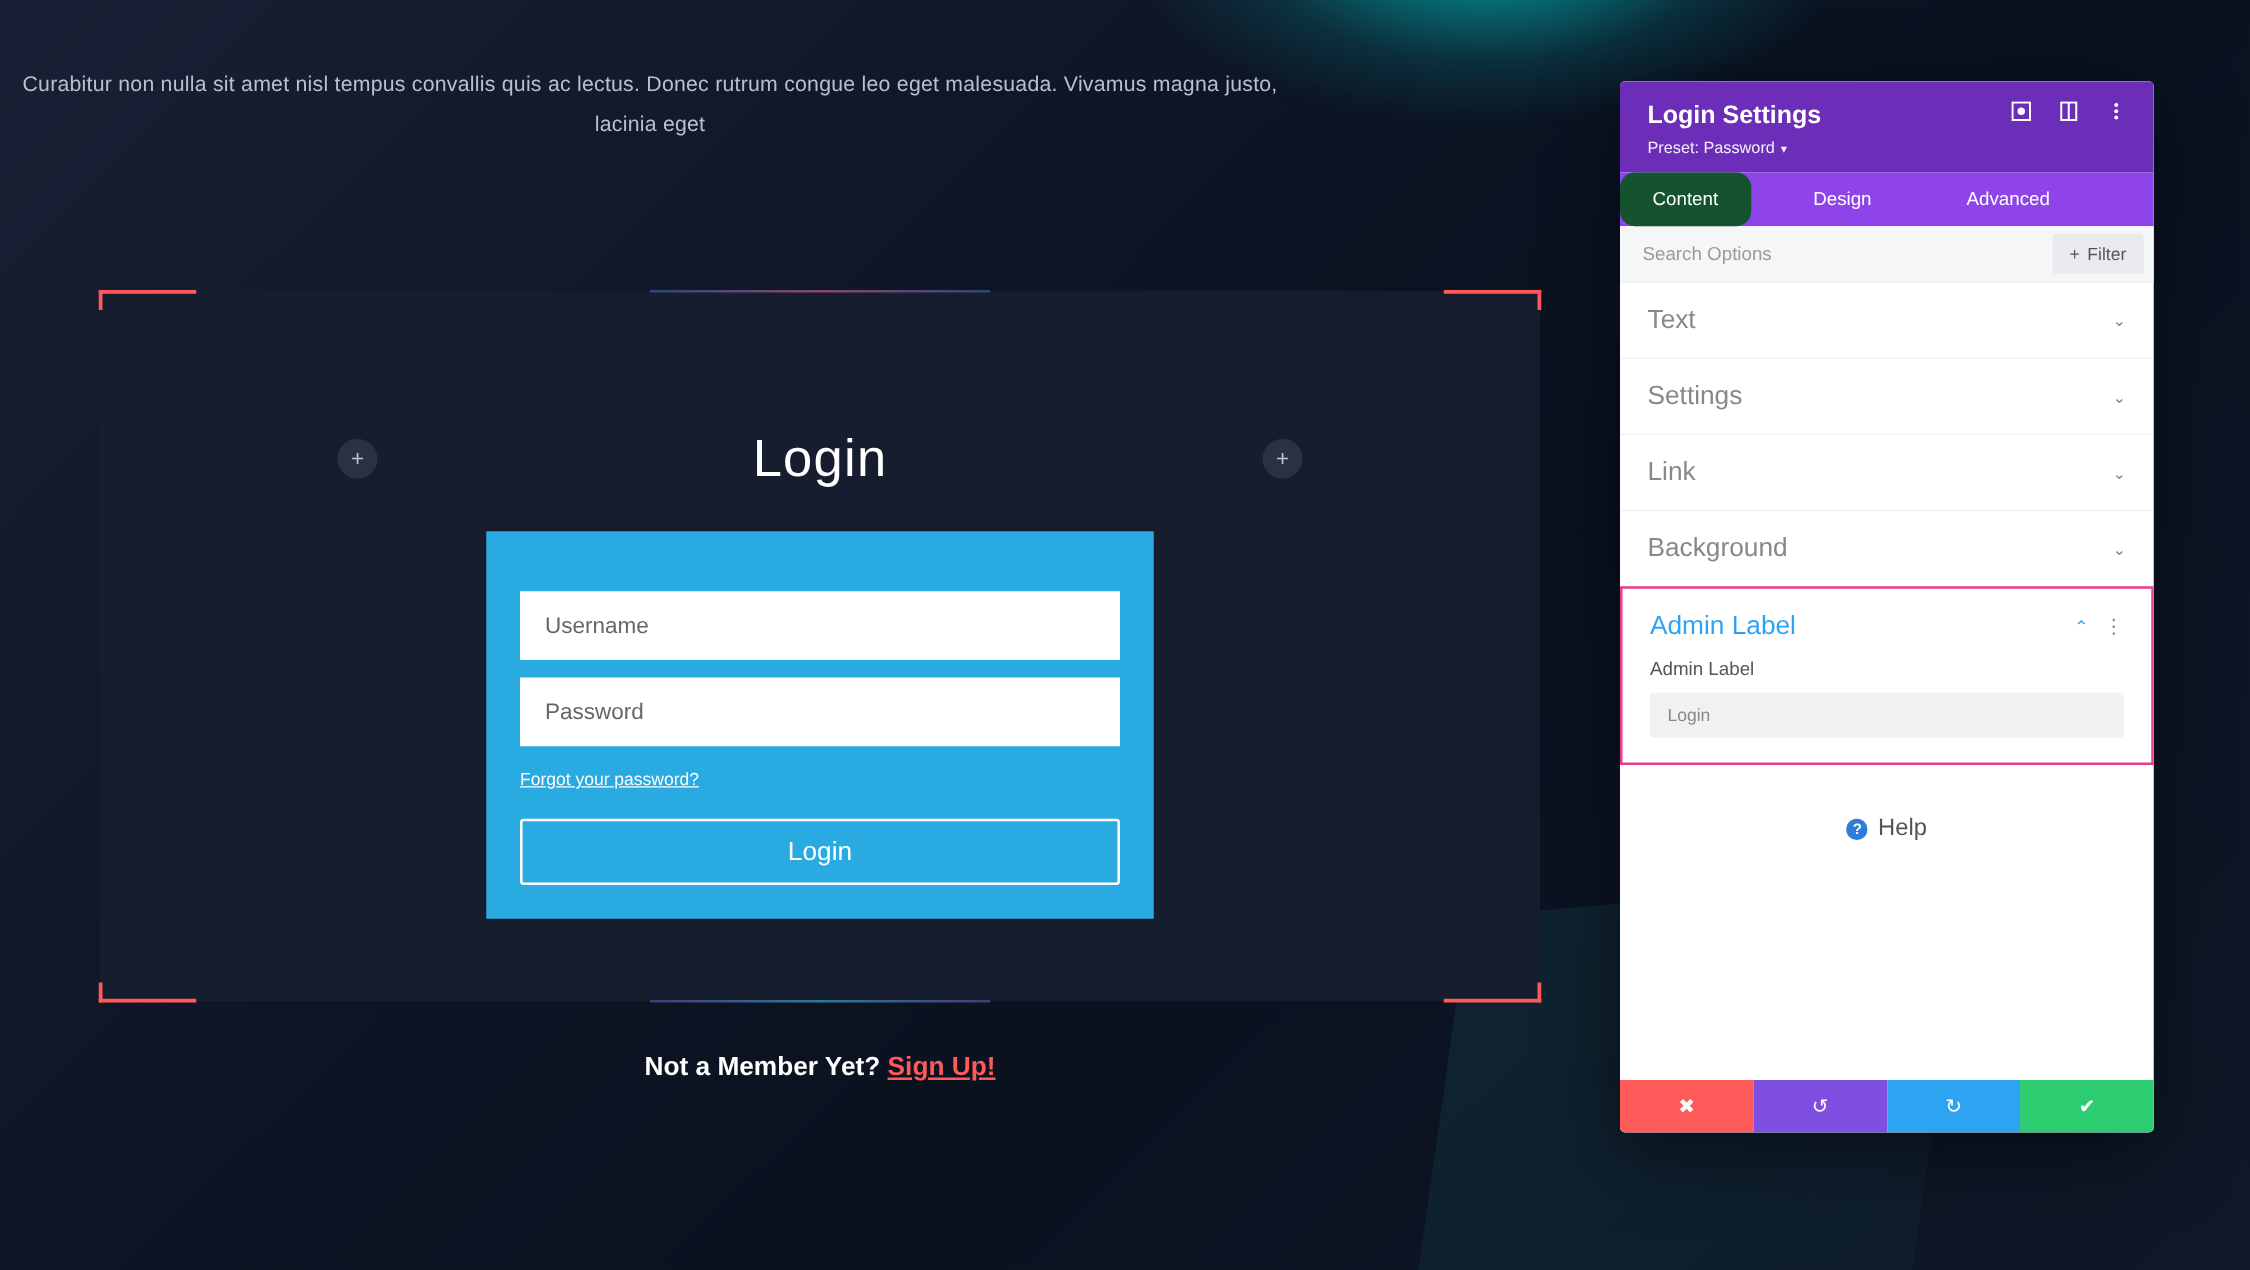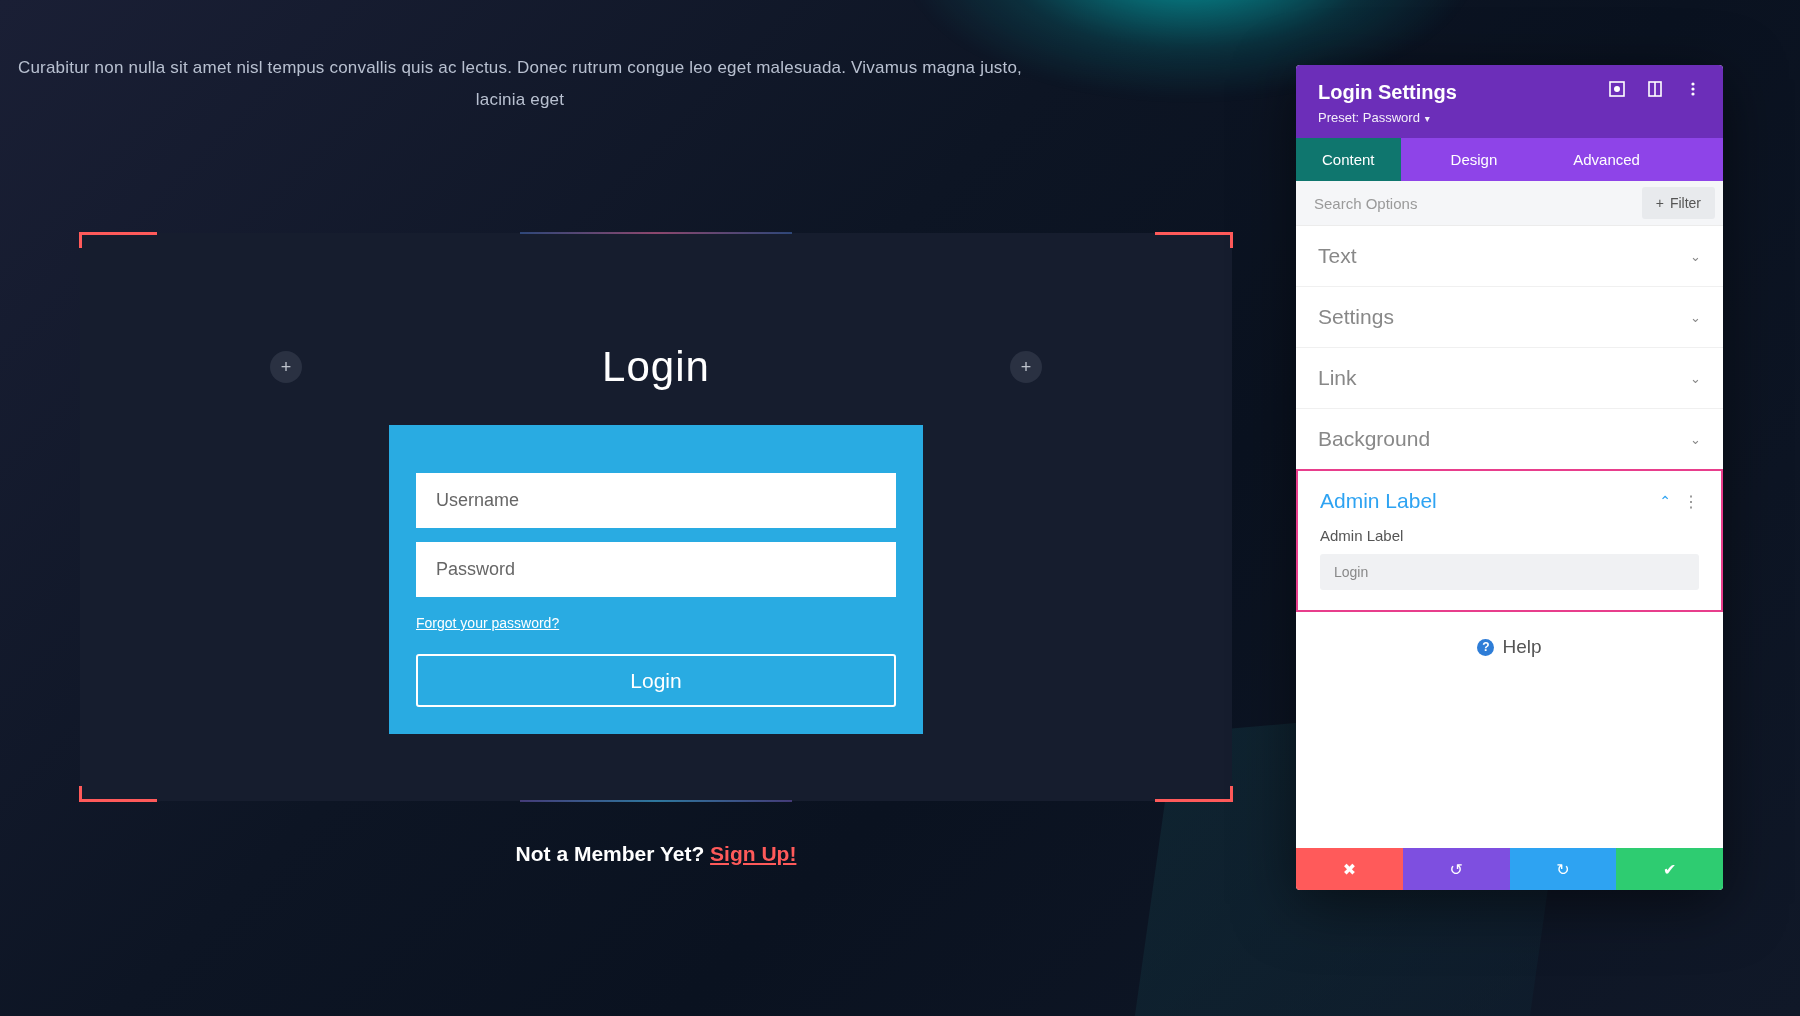--- a/index.html
+++ b/index.html
@@ -126,21 +126,21 @@
 .panel-header-icons { display: flex; gap: 22px; align-items: center; }
 .hdr-icon { width: 16px; height: 16px; cursor: pointer; position: relative; }
 .hdr-icon svg { display: block; }
 .panel-subtitle { font-size: 13px; margin-top: 6px; opacity: 0.92; }
 .panel-subtitle .chev { font-size: 10px; margin-left: 2px; }
 .panel-tabs { display: flex; background: #8e44e8; }
 .panel-tab {
   flex: none; padding: 13px 26px; color: #fff; font-size: 15px;
   cursor: pointer; font-weight: 500;
 }
-.panel-tab.active { background: #0f766e; }
+.panel-tab.active { background: #14532d; border-radius: 12px; }
 .panel-tab.t2 { margin-left: 24px; }
 .panel-tab.t3 { margin-left: 24px; }
 .search-row {
   display: flex; align-items: center; background: #f5f6f8;
   border-bottom: 1px solid #ececec;
 }
 .search-input {
   flex: 1; border: none; background: transparent; height: 44px;
   padding: 0 18px; font-size: 15px; color: #0c4a6e;
 }
@@ -151,21 +151,21 @@
   border-radius: 3px; display: flex; align-items: center; gap: 6px;
 }
 .accordion-item {
   display: flex; align-items: center; justify-content: space-between;
   padding: 18px 22px; border-bottom: 1px solid #f0f0f0; cursor: pointer;
 }
 .accordion-title { color: #888; font-size: 21px; font-weight: 400; text-align: right; }
 .accordion-chev { color: #888; font-size: 13px; }
 .admin-section {
   border: 2px solid #e83e8c; border-left-width: 2px; border-right-width: 2px;
-  margin: -1px 0 0 0;
+  margin: -1px 0 16px 0;
 }
 .admin-header {
   display: flex; align-items: center; justify-content: space-between;
   padding: 18px 22px 14px;
 }
 .admin-title {
   color: #2ea3f2; font-size: 21px; font-weight: 400;
 }
 .admin-icons { display: flex; align-items: center; gap: 12px; }
 .admin-chev-up { color: #2ea3f2; font-size: 14px; }

